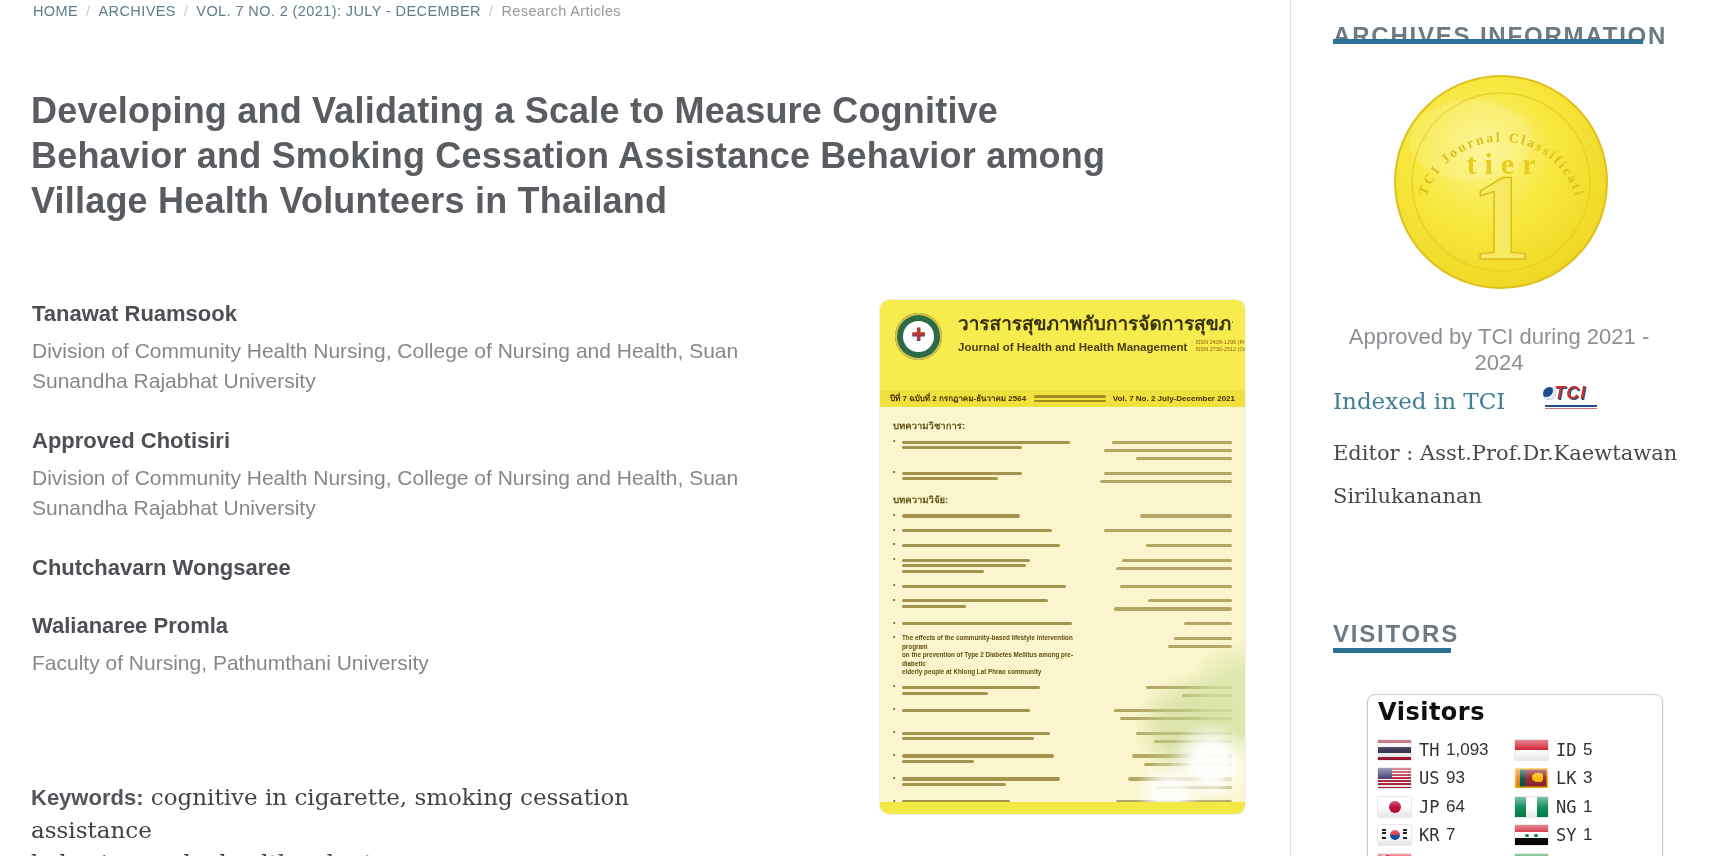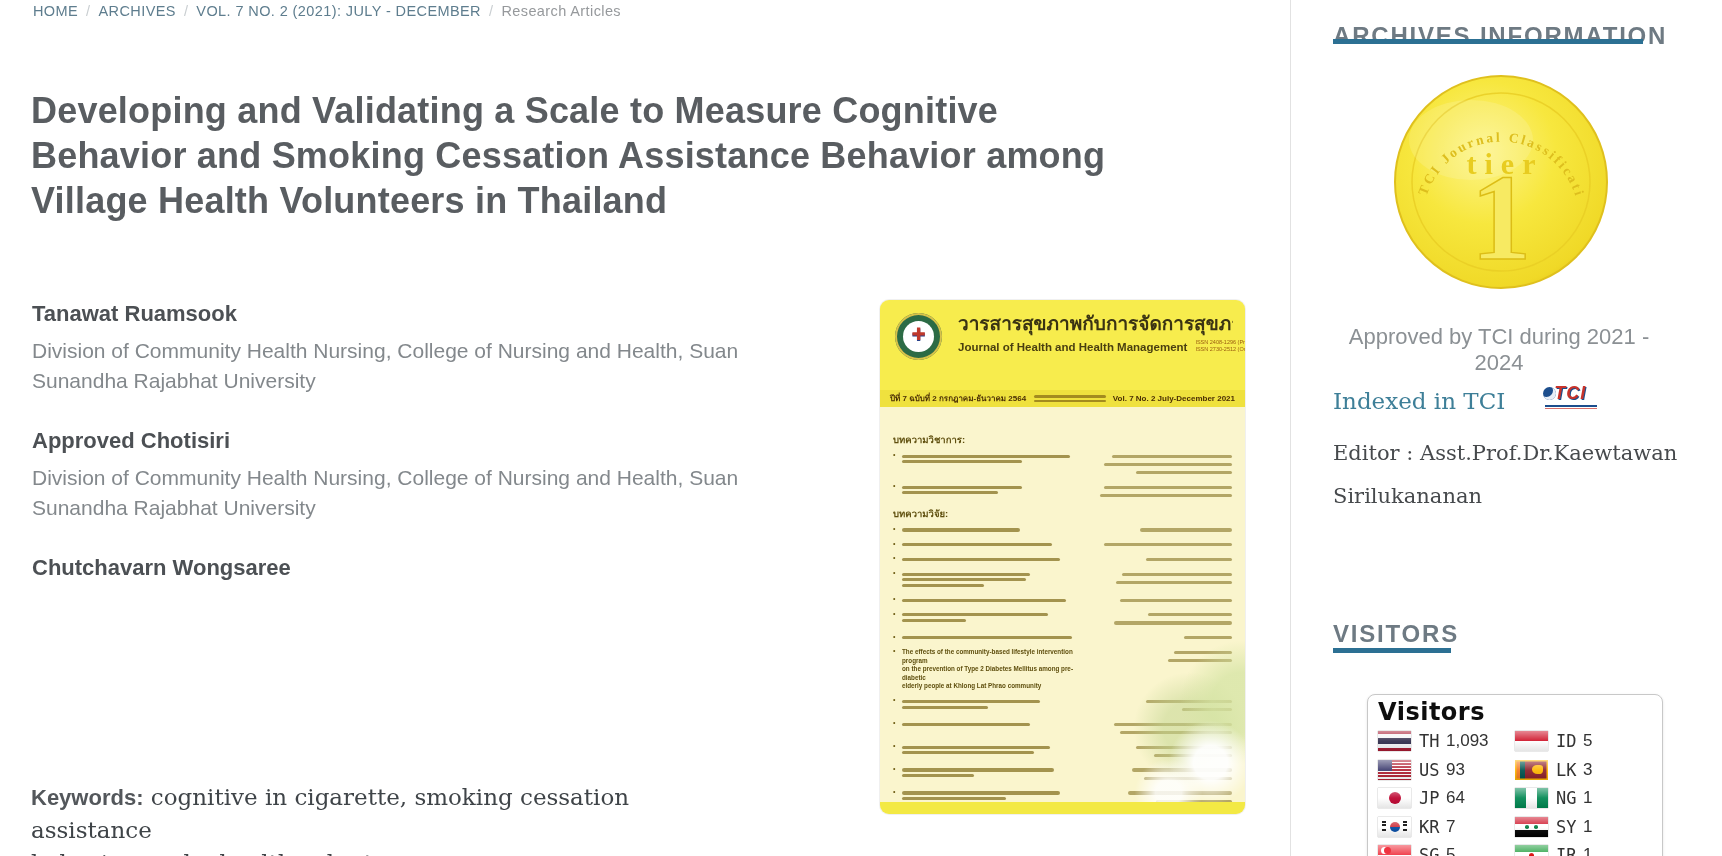--- a/index.html
+++ b/index.html
@@ -35,21 +35,21 @@
                      font-size:17px;color:#c0392b;text-shadow:0 1px 0 #27408b}
   .cover-thai{margin-left:64px;font-size:19px;font-weight:700;color:#3a3313;line-height:25px;
               white-space:nowrap;overflow:hidden}
   .cover-enrow{display:flex;align-items:flex-end;margin-left:64px;margin-top:3px}
   .cover-en{font-size:11.5px;font-weight:700;color:#4a3f10;white-space:nowrap}
   .cover-issn{margin-left:8px;font-size:5.5px;line-height:7px;color:#9a5c10;white-space:nowrap}
   .cover-band{height:17px;background:#efe13e;display:flex;align-items:center;
               justify-content:space-between;padding:0 10px;font-size:8px;font-weight:700;color:#4a2e04}
   .band-mid{display:flex;flex-direction:column;gap:2px}
   .band-mid i{display:block;width:72px;height:2.5px;background:#8a6d16;border-radius:2px;opacity:.75}
-  .cover-body{position:relative;padding:22px 13px 0 13px}
+  .cover-body{position:relative;padding:8px 13px 0 13px}
   .sec-head{font-size:9.5px;font-weight:700;color:#5f4f0e;margin:3px 0 5px}
   .cov-item{display:flex;margin-bottom:6.5px}
   .cov-item .bullet{width:9px;font-size:7px;color:#6b5a10;line-height:6px}
   .tcol{width:192px}
   .acol{width:138px;margin-left:auto;display:flex;flex-direction:column;align-items:flex-end}
   .bar{height:3.2px;border-radius:2px;margin:2.5px 0;background:#8d7b2e;opacity:.8}
   .acol .bar{opacity:.65}
   .en-lines{font-size:6.3px;line-height:8.5px;color:#5f4f0e;font-weight:700;white-space:pre-line}
   .cover-foot{position:absolute;bottom:0;left:0;right:0;height:12px;background:#f3e944}
   .cover-flowers{position:absolute;right:-18px;bottom:4px;width:175px;height:215px;pointer-events:none;
@@ -78,21 +78,21 @@
   .editor{position:absolute;left:0;top:432px;width:362px;font-family:"DejaVu Serif",serif;
           font-size:21px;line-height:43px;color:#46494c}
 
   
   .vwidget{position:absolute;left:34px;top:694px;width:296px;height:210px;box-sizing:border-box;
            background:#fff;border:1px solid #c8c8c8;border-radius:8px;padding:3px 10px;
            box-shadow:0 1px 3px rgba(0,0,0,.10)}
   .vtitle{font-size:24px;font-weight:700;color:#0e0e0e;font-family:"DejaVu Sans",sans-serif;letter-spacing:.5px}
   .vcols{display:flex;margin-top:5px}
   .vcol{display:flex;flex-direction:column;width:141px}
-  .vrow{display:flex;align-items:flex-start;height:28.5px}
+  .vrow{display:flex;align-items:flex-end;height:28.5px}
   .flag{position:relative;width:33px;height:20px;box-shadow:0 0 1px rgba(0,0,0,.5);flex:none}
   .flag i{position:absolute;inset:0;background:linear-gradient(180deg,rgba(255,255,255,.5),rgba(255,255,255,.08) 50%,rgba(0,0,0,.10))}
   .vcode{font-family:"DejaVu Sans Mono",monospace;font-size:17px;color:#333;margin-left:8px;width:27px}
   .vcount{font-family:Liberation Sans, sans-serif;font-size:17px;color:#333}
 
   .flag-th{background:linear-gradient(180deg,#A51931 0 17%,#F4F5F8 17% 33%,#2D2A4A 33% 67%,#F4F5F8 67% 83%,#A51931 83%)}
   .flag-us{background:repeating-linear-gradient(180deg,#B22234 0 1.55px,#fff 1.55px 3.1px)}
   .flag-us::before{content:"";position:absolute;left:0;top:0;width:14px;height:11px;background:#3C3B6E}
   .flag-jp{background:#fff}
   .flag-jp::before{content:"";position:absolute;left:10.5px;top:4px;width:12px;height:12px;border-radius:50%;background:#BC002D}
@@ -131,20 +131,24 @@
 Sunandha Rajabhat University</div>
     </div>
     <div class="author">
       <div class="name">Approved Chotisiri</div>
       <div class="affil">Division of Community Health Nursing, College of Nursing and Health, Suan
 Sunandha Rajabhat University</div>
     </div>
     <div class="author">
       <div class="name">Chutchavarn Wongsaree</div>
     </div>
+    <div class="author">
+      <div class="name">Walianaree Promla</div>
+      <div class="affil">Faculty of Nursing, Pathumthani University</div>
+    </div>
   </div>
 
 <div class="keywords">
   <b>Keywords:</b>
   <span id="kwtext"> cognitive in cigarette, smoking cessation assistance
 behavior, scale, health volunteers</span>
 </div>
 
 <div class="cover">
   <div class="cover-header">

